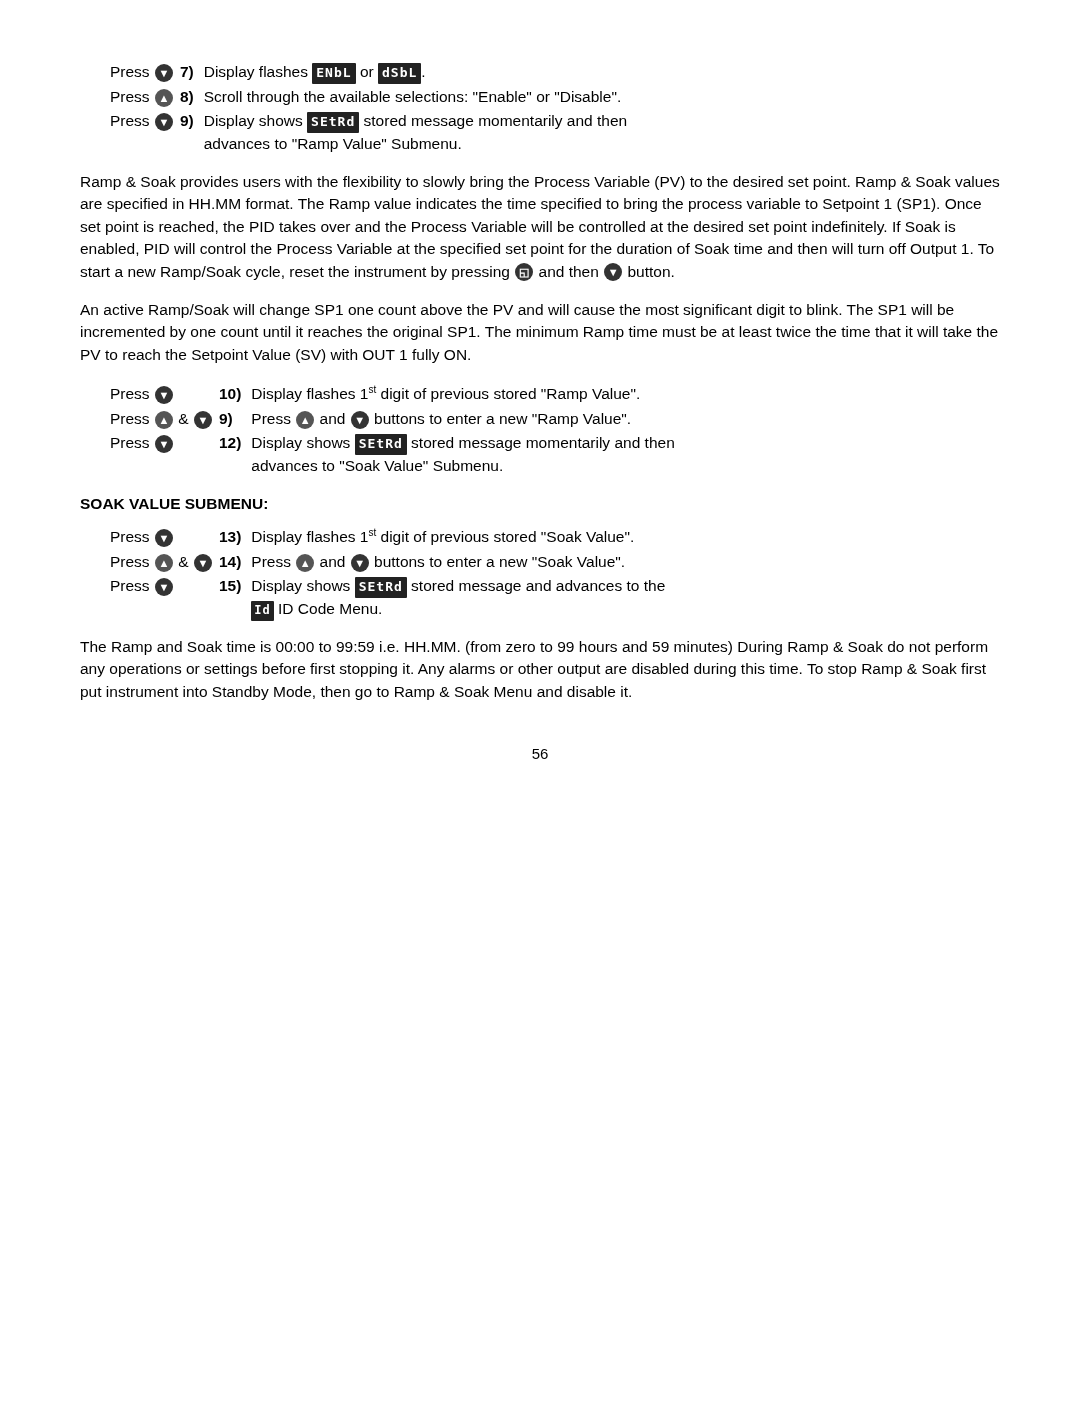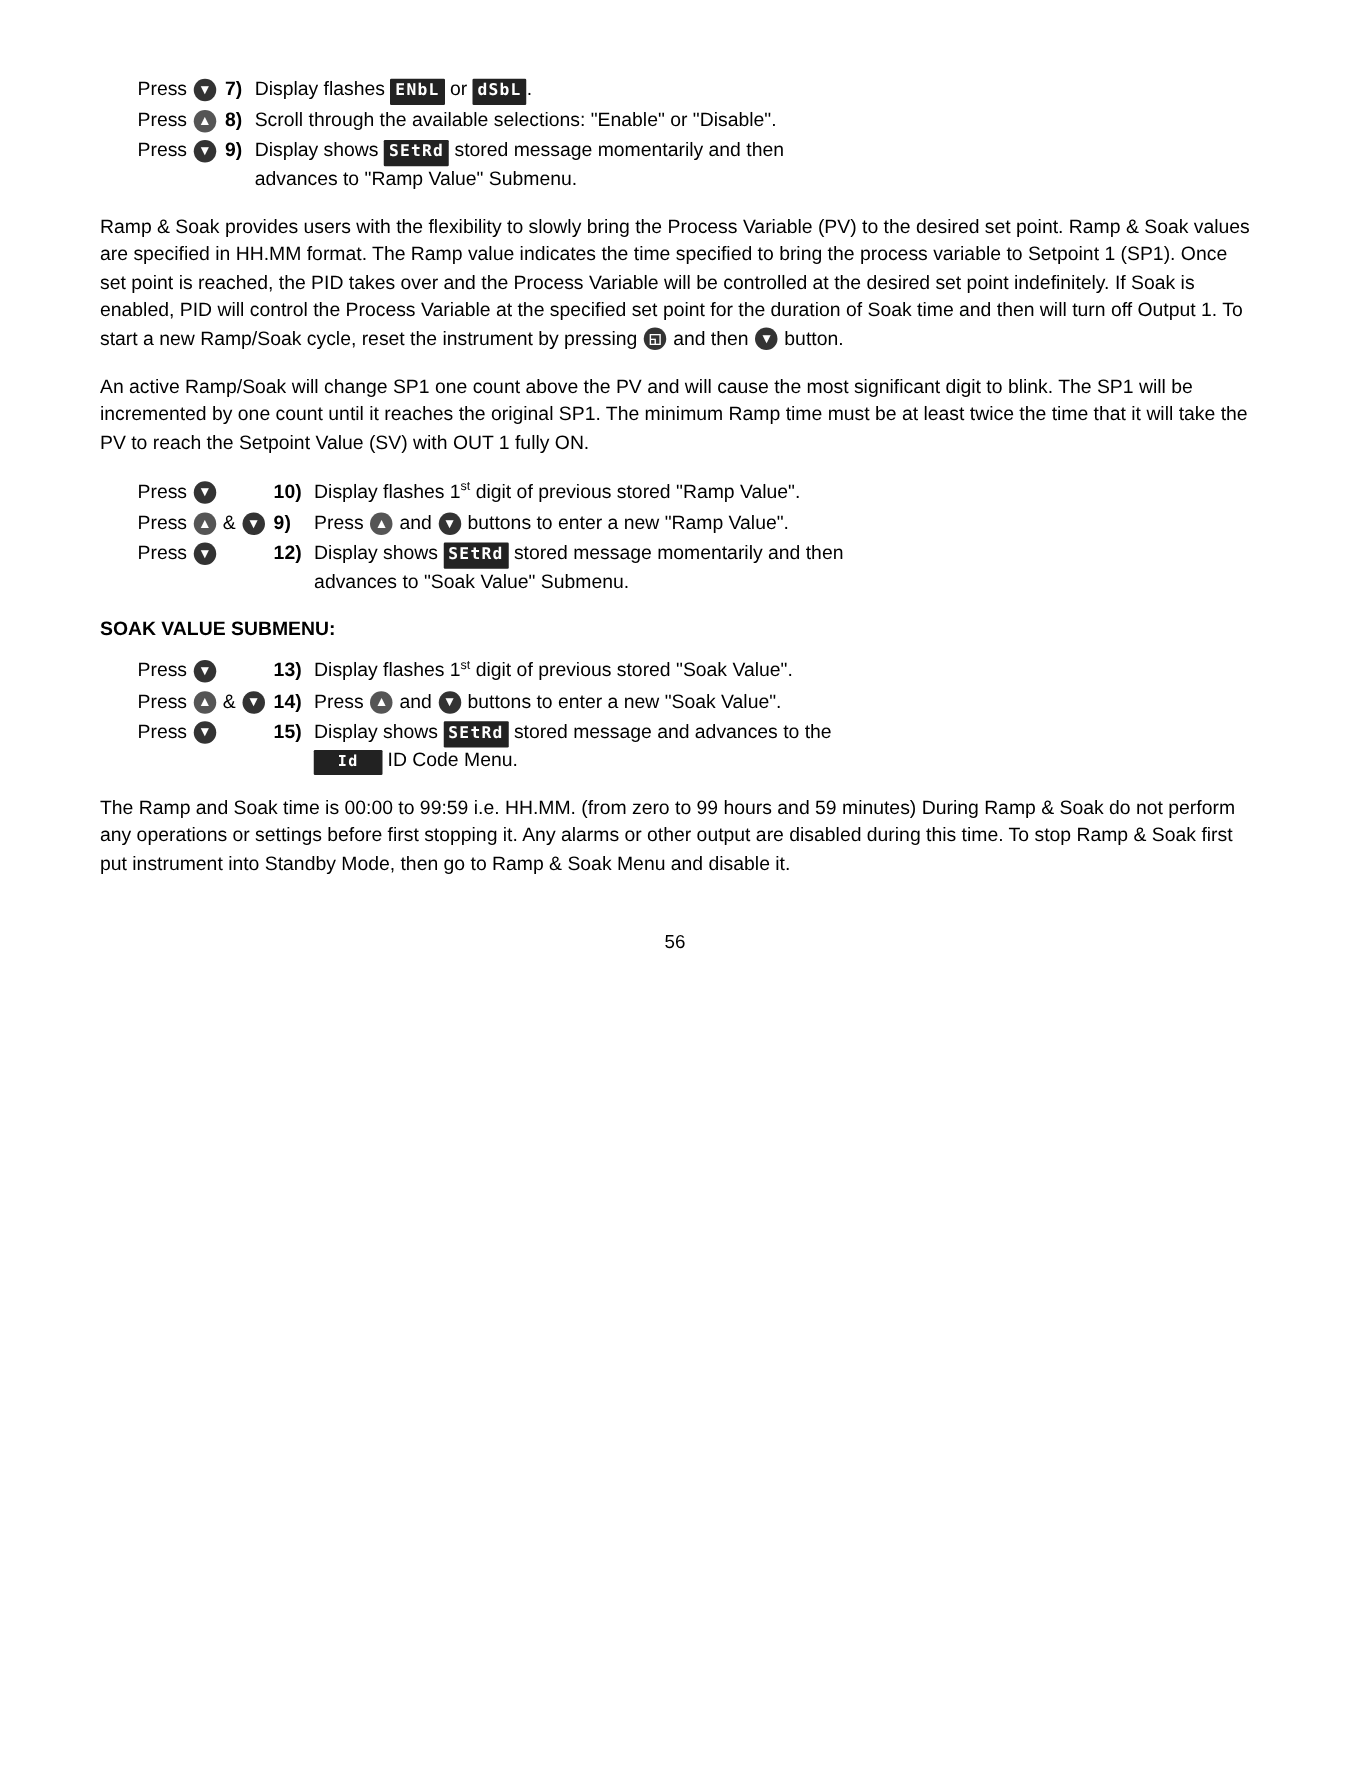--- a/index.html
+++ b/index.html
@@ -47,21 +47,21 @@
       letter-spacing: 1px;
       text-align: center;
     }
     .lcd-badge-small {
       display: inline-block;
       background: #222;
       color: #fff;
       font-family: monospace;
       font-size: 12px;
       font-weight: bold;
-      padding: 1px 19px;
+      padding: 1px 3px;
       border-radius: 1px;
       letter-spacing: 1px;
     }
     .circle-btn {
       display: inline-block;
       width: 18px;
       height: 18px;
       border-radius: 50%;
       background: #333;
       color: #fff;

